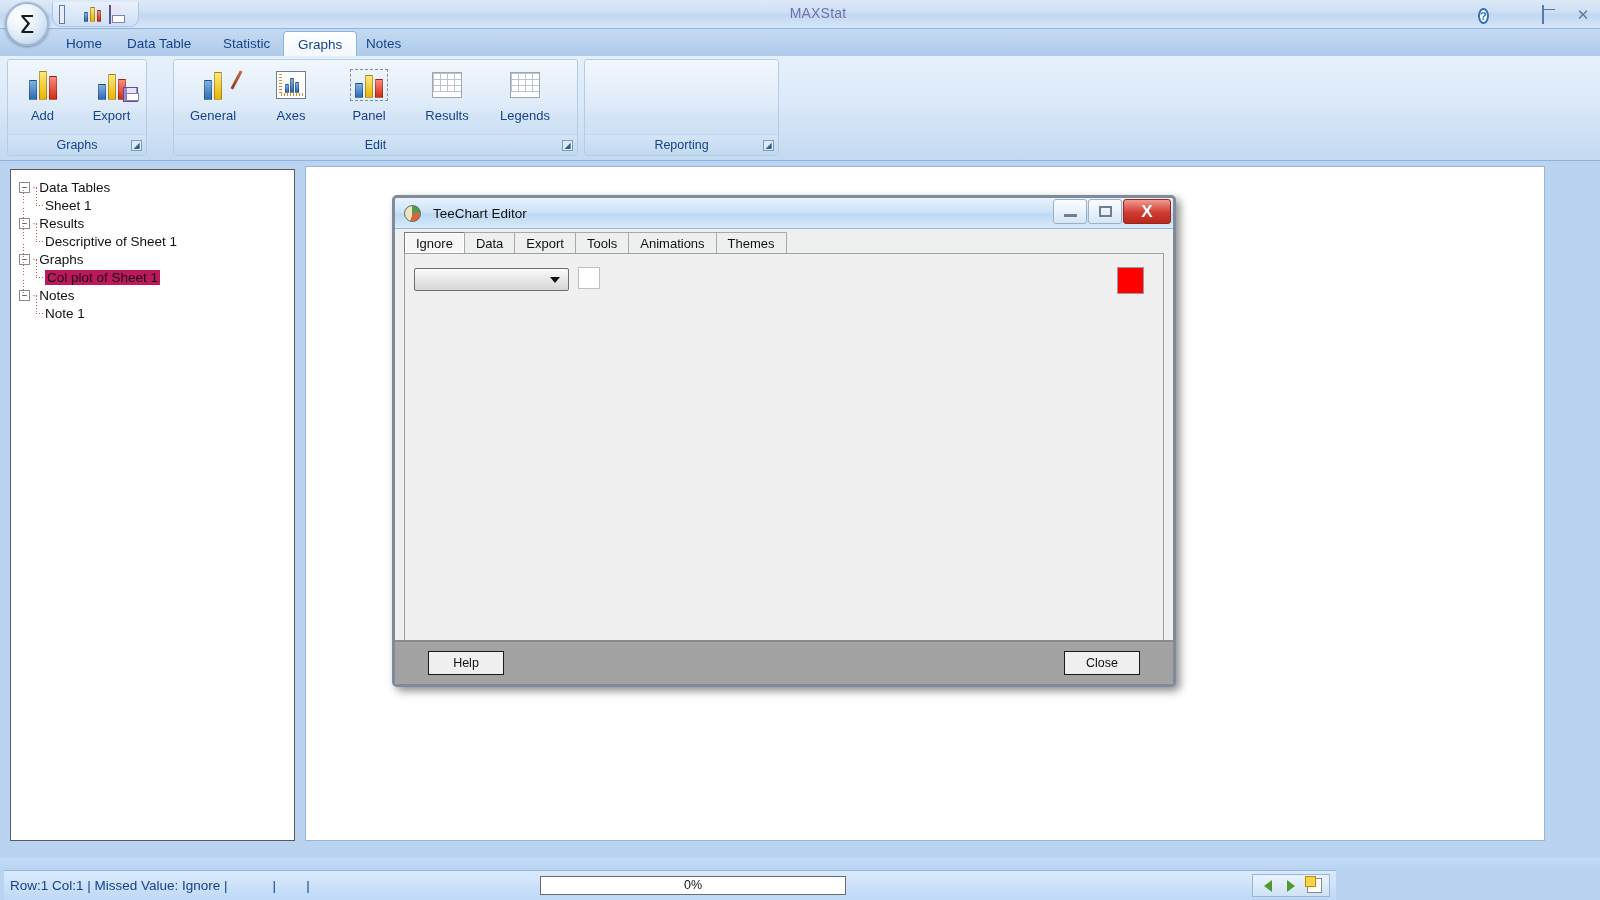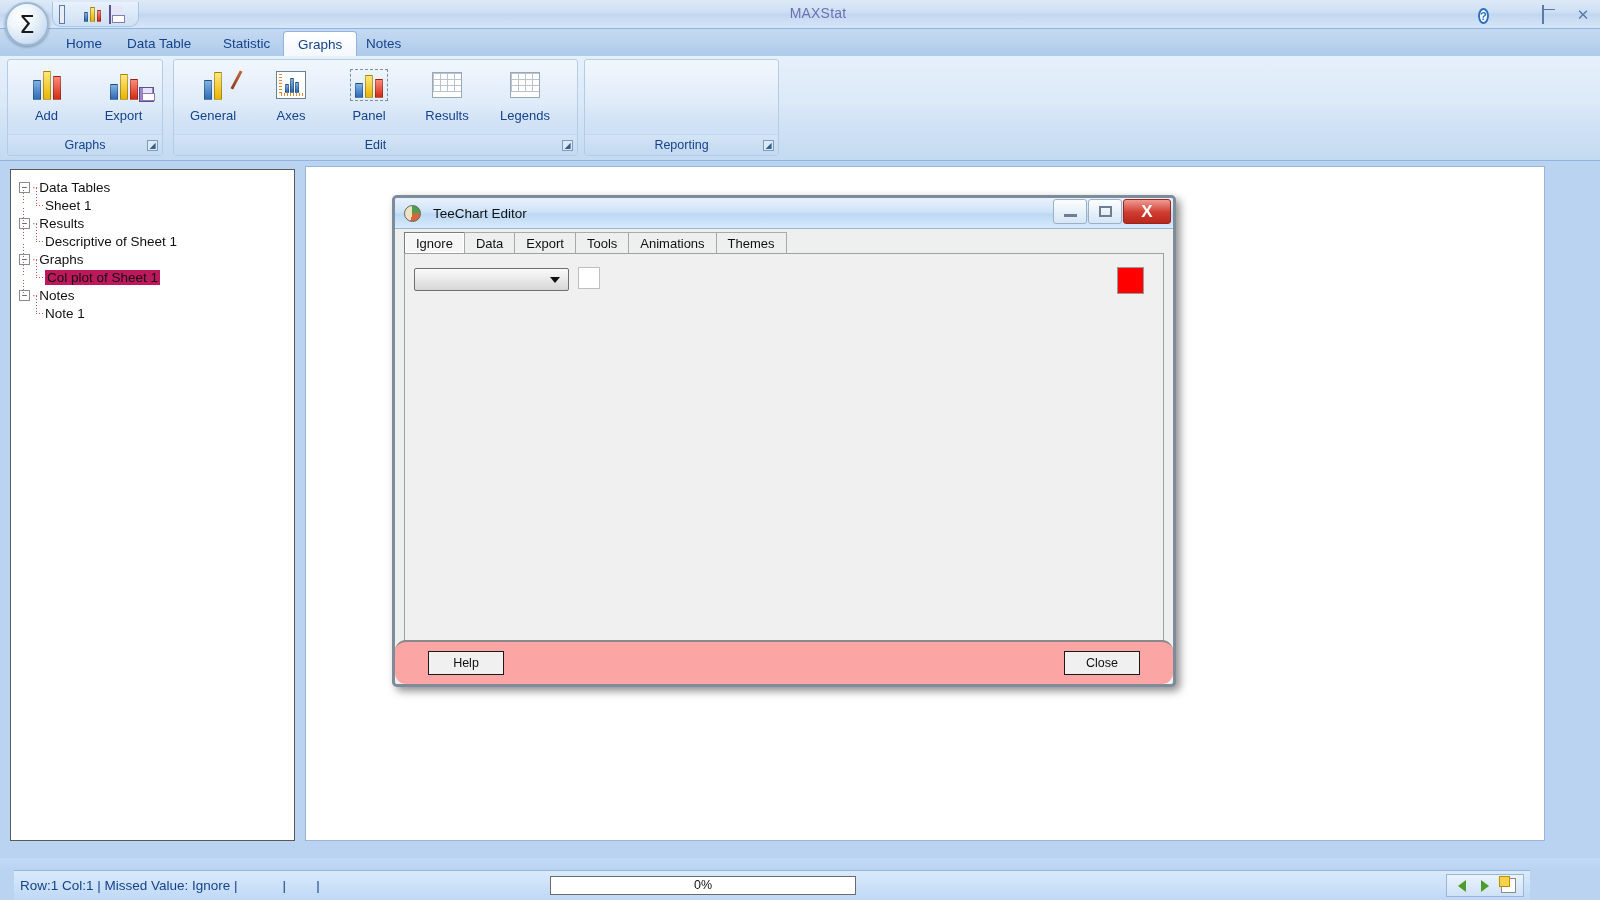--- a/index.html
+++ b/index.html
@@ -254,34 +254,34 @@
   #series-check {
     position:absolute; left:173px; top:13px; width:22px; height:22px;
     background:#fff; border:1px solid #bfbfbf;
   }
   #series-color {
     position:absolute; right:19px; top:13px; width:27px; height:27px;
     background:#fe0000; border:1px solid #9a9a9a;
   }
   #dlg-footer {
     position:absolute; left:0; right:0; bottom:0; height:44px;
-    background:#fca5a5; border-top:2px solid #8a8a8a;border-radius:11px;
+    background:#a3a3a3; border-top:2px solid #8a8a8a;
   }
   .dbtn {
     position:absolute; top:9px; width:76px; height:24px;
     background:#f0f0f0; border:1px solid #1a1a1a;
     font-size:12.5px; color:#111; text-align:center; line-height:22px;
     overflow:hidden;
   }
   #btn-help { left:33px; }
   #btn-close { right:33px; }
 
   
   #statusbar {
-    position:absolute; left:14px; bottom:0; width:1516px; height:30px;
+    position:absolute; left:4px; bottom:0; width:1332px; height:30px;
     background: linear-gradient(to bottom,#dbeafc,#bed8f6);
     border-top:1px solid #8fb4dd;
     display:flex; align-items:center;
   }
   #status-text { font-size:13.5px; color:#15428b; padding-left:6px; white-space:pre; }
   #progress-wrap {
     position:absolute; left:536px; top:5px; width:306px; height:19px;
     background:#fff; border:1px solid #6b6b6b;
     font-size:12.5px; color:#111; text-align:center; line-height:17px;
   }
@@ -338,21 +338,21 @@
 <div id="ribbon-tabs">
   <div class="rtab" style="left:52px">Home</div>
   <div class="rtab" style="left:113px">Data Table</div>
   <div class="rtab" style="left:209px">Statistic</div>
   <div class="rtab active" style="left:283px">Graphs</div>
   <div class="rtab" style="left:352px">Notes</div>
 </div>
 
 <div id="ribbon">
 
-  <div class="rgroup" style="left:7px; width:156px;">
+  <div class="rgroup" style="left:7px; width:140px;">
     <div class="rgroup-body">
       <div class="rbtn">
         <span class="ricon">
           <span class="bars">
               <i class="b-blue" style="height:20px"></i>
               <i class="b-yell" style="height:29px"></i>
               <i class="b-red" style="height:24px"></i>
             </span>
         </span>
         <span class="lbl">Add</span>

